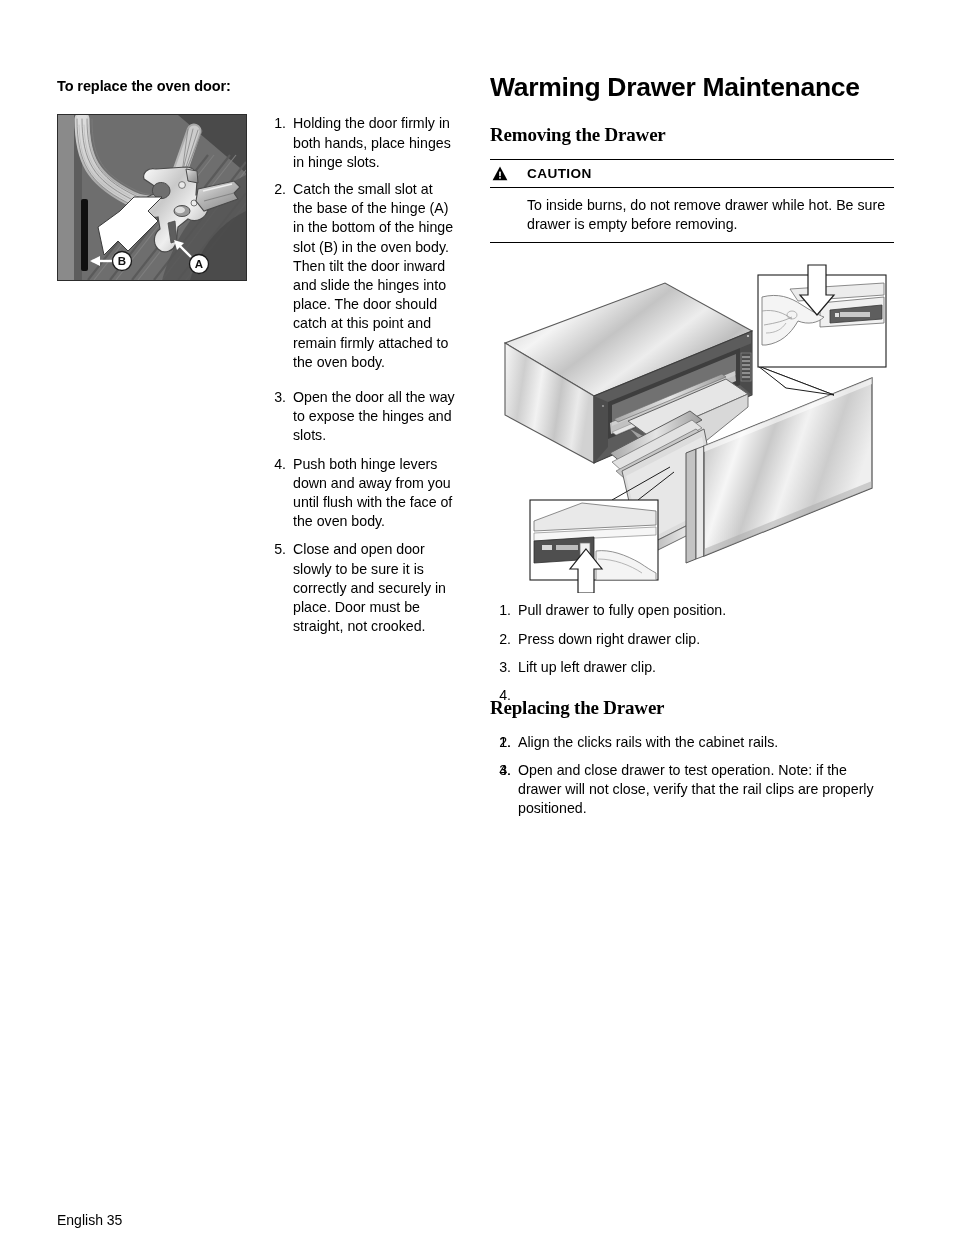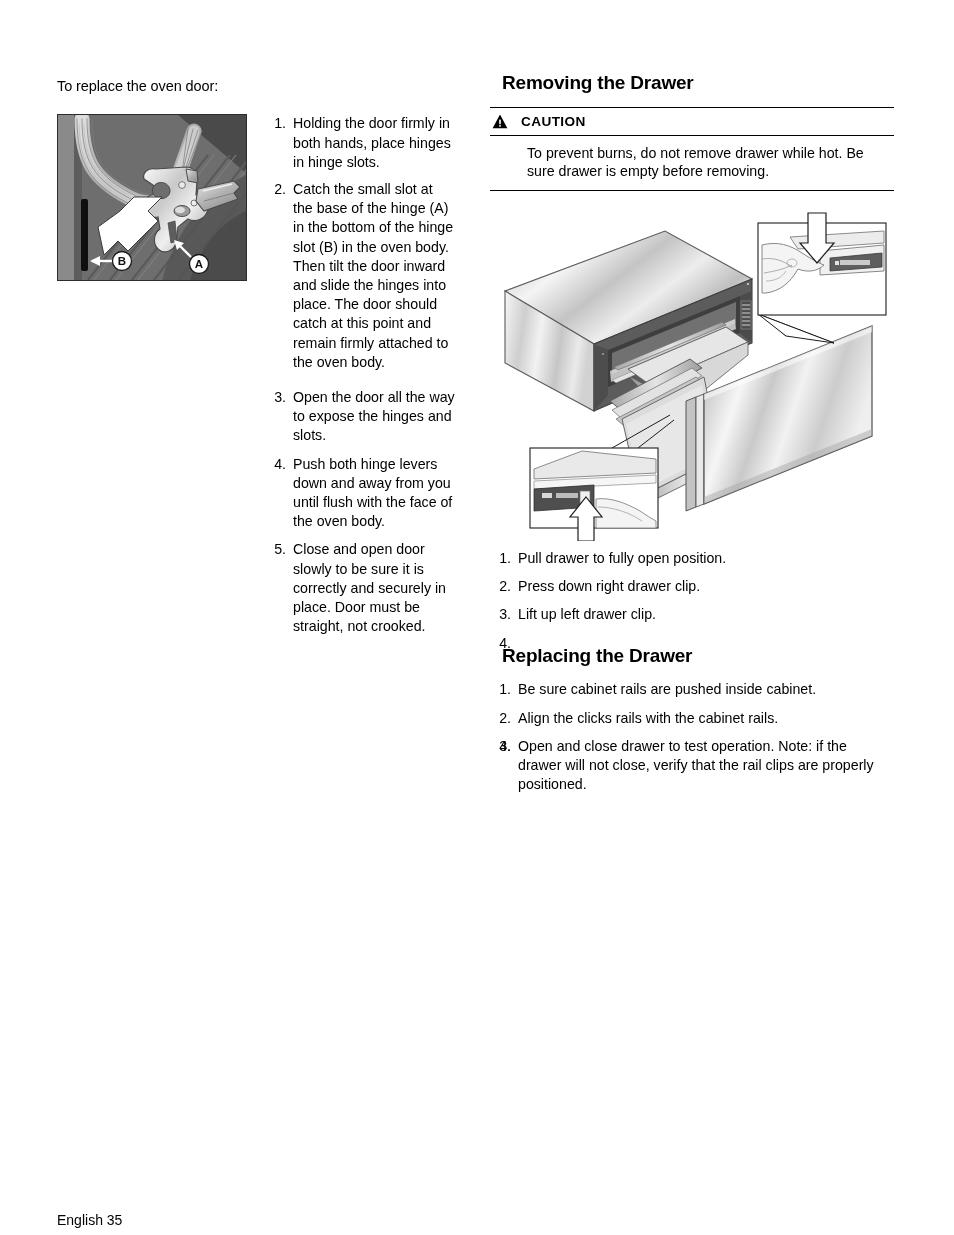--- a/index.html
+++ b/index.html
@@ -23,21 +23,21 @@
 
   
   .col-left {
     position: absolute;
     left: 57px;
     top: 78px;
     width: 398px;
   }
   .sub-heading {
     font-size: 14.5px;
-    font-weight: normal;
+    font-weight: bold;
     letter-spacing: -0.1px;
     margin: 0 0 19px 0;
     line-height: 1.2;
   }
 
   .door-figure-row {
     display: flex;
     align-items: flex-start;
   }
 
@@ -98,35 +98,37 @@
     font-size: 26.5px;
     font-weight: bold;
     letter-spacing: -0.3px;
     margin: 0 0 22px 0;
     line-height: 1.15;
   }
   .h2 {
     font-size: 19px;
     font-weight: bold;
     letter-spacing: -0.2px;
-    margin: 0 0 12px 12px;
+    margin: 0 0 12px 0;
     line-height: 1.2;
+    font-family: Liberation Serif, serif;
   }
 
   
   .caution {
     border-top: 1.6px solid #000;
     border-bottom: 1.6px solid #000;
     margin-bottom: 20px;
   }
   .caution-head {
     display: flex;
     align-items: center;
     padding: 6px 0 6px 2px;
     border-bottom: 1.6px solid #000;
+    gap: 6px;
   }
   .caution-icon {
     width: 16px;
     height: 15px;
     margin-right: 13px;
     display: inline-block;
     position: relative;
     flex: 0 0 16px;
   }
   .caution-label {
@@ -309,35 +311,36 @@
       </li>
       <li>
         <span class="num">5.</span>
         <span>Close and open door slowly to be sure it is correctly and securely in place. Door must be straight, not crooked.</span>
       </li>
     </ol>
   </div>
 
   <div class="col-right">
 
+    <h1 class="h1">Warming Drawer Maintenance</h1>
 
     <h2 class="h2">Removing the Drawer</h2>
 
     <div class="caution">
       <div class="caution-head">
         <span class="caution-icon">
           <svg width="16" height="15" viewBox="0 0 16 15" style="display:block">
             <path d="M8,0.6 L15.4,14.2 L0.6,14.2 Z" fill="#000000"></path>
             <rect x="7.2" y="5.6" width="1.6" height="4.6" fill="#ffffff"></rect>
             <rect x="7.2" y="11.1" width="1.6" height="1.6" fill="#ffffff"></rect>
           </svg>
         </span>
         <span class="caution-label">CAUTION</span>
       </div>
-      <div class="caution-body">To prevent burns, do not remove drawer while hot. Be sure drawer is empty before removing.</div>
+      <div class="caution-body">To inside burns, do not remove drawer while hot. Be sure drawer is empty before removing.</div>
     </div>
 
     <div class="drawer-fig">
       <svg width="404" height="330" viewBox="0 0 404 330" style="display:block">
         <defs>
           <linearGradient id="topPanel" x1="0" y1="0" x2="1" y2="0.6">
             <stop offset="0%" stop-color="#ffffff"></stop>
             <stop offset="18%" stop-color="#d9d9d9"></stop>
             <stop offset="32%" stop-color="#f4f4f4"></stop>
             <stop offset="52%" stop-color="#c4c4c4"></stop>
@@ -501,21 +504,20 @@
       <li>
         <span class="num">4.</span>
       </li>
     </ol>
 
     <h2 class="h2 h2-second">Replacing the Drawer</h2>
 
     <ol class="list right-list">
       <li>
         <span class="num">1.</span>
-        <span>Be sure cabinet rails are pushed inside cabinet.</span>
       </li>
       <li>
         <span class="num">2.</span>
         <span>Align the clicks rails with the cabinet rails.</span>
       </li>
       <li>
         <span class="num">3.</span>
       </li>
       <li>
         <span class="num">4.</span>

